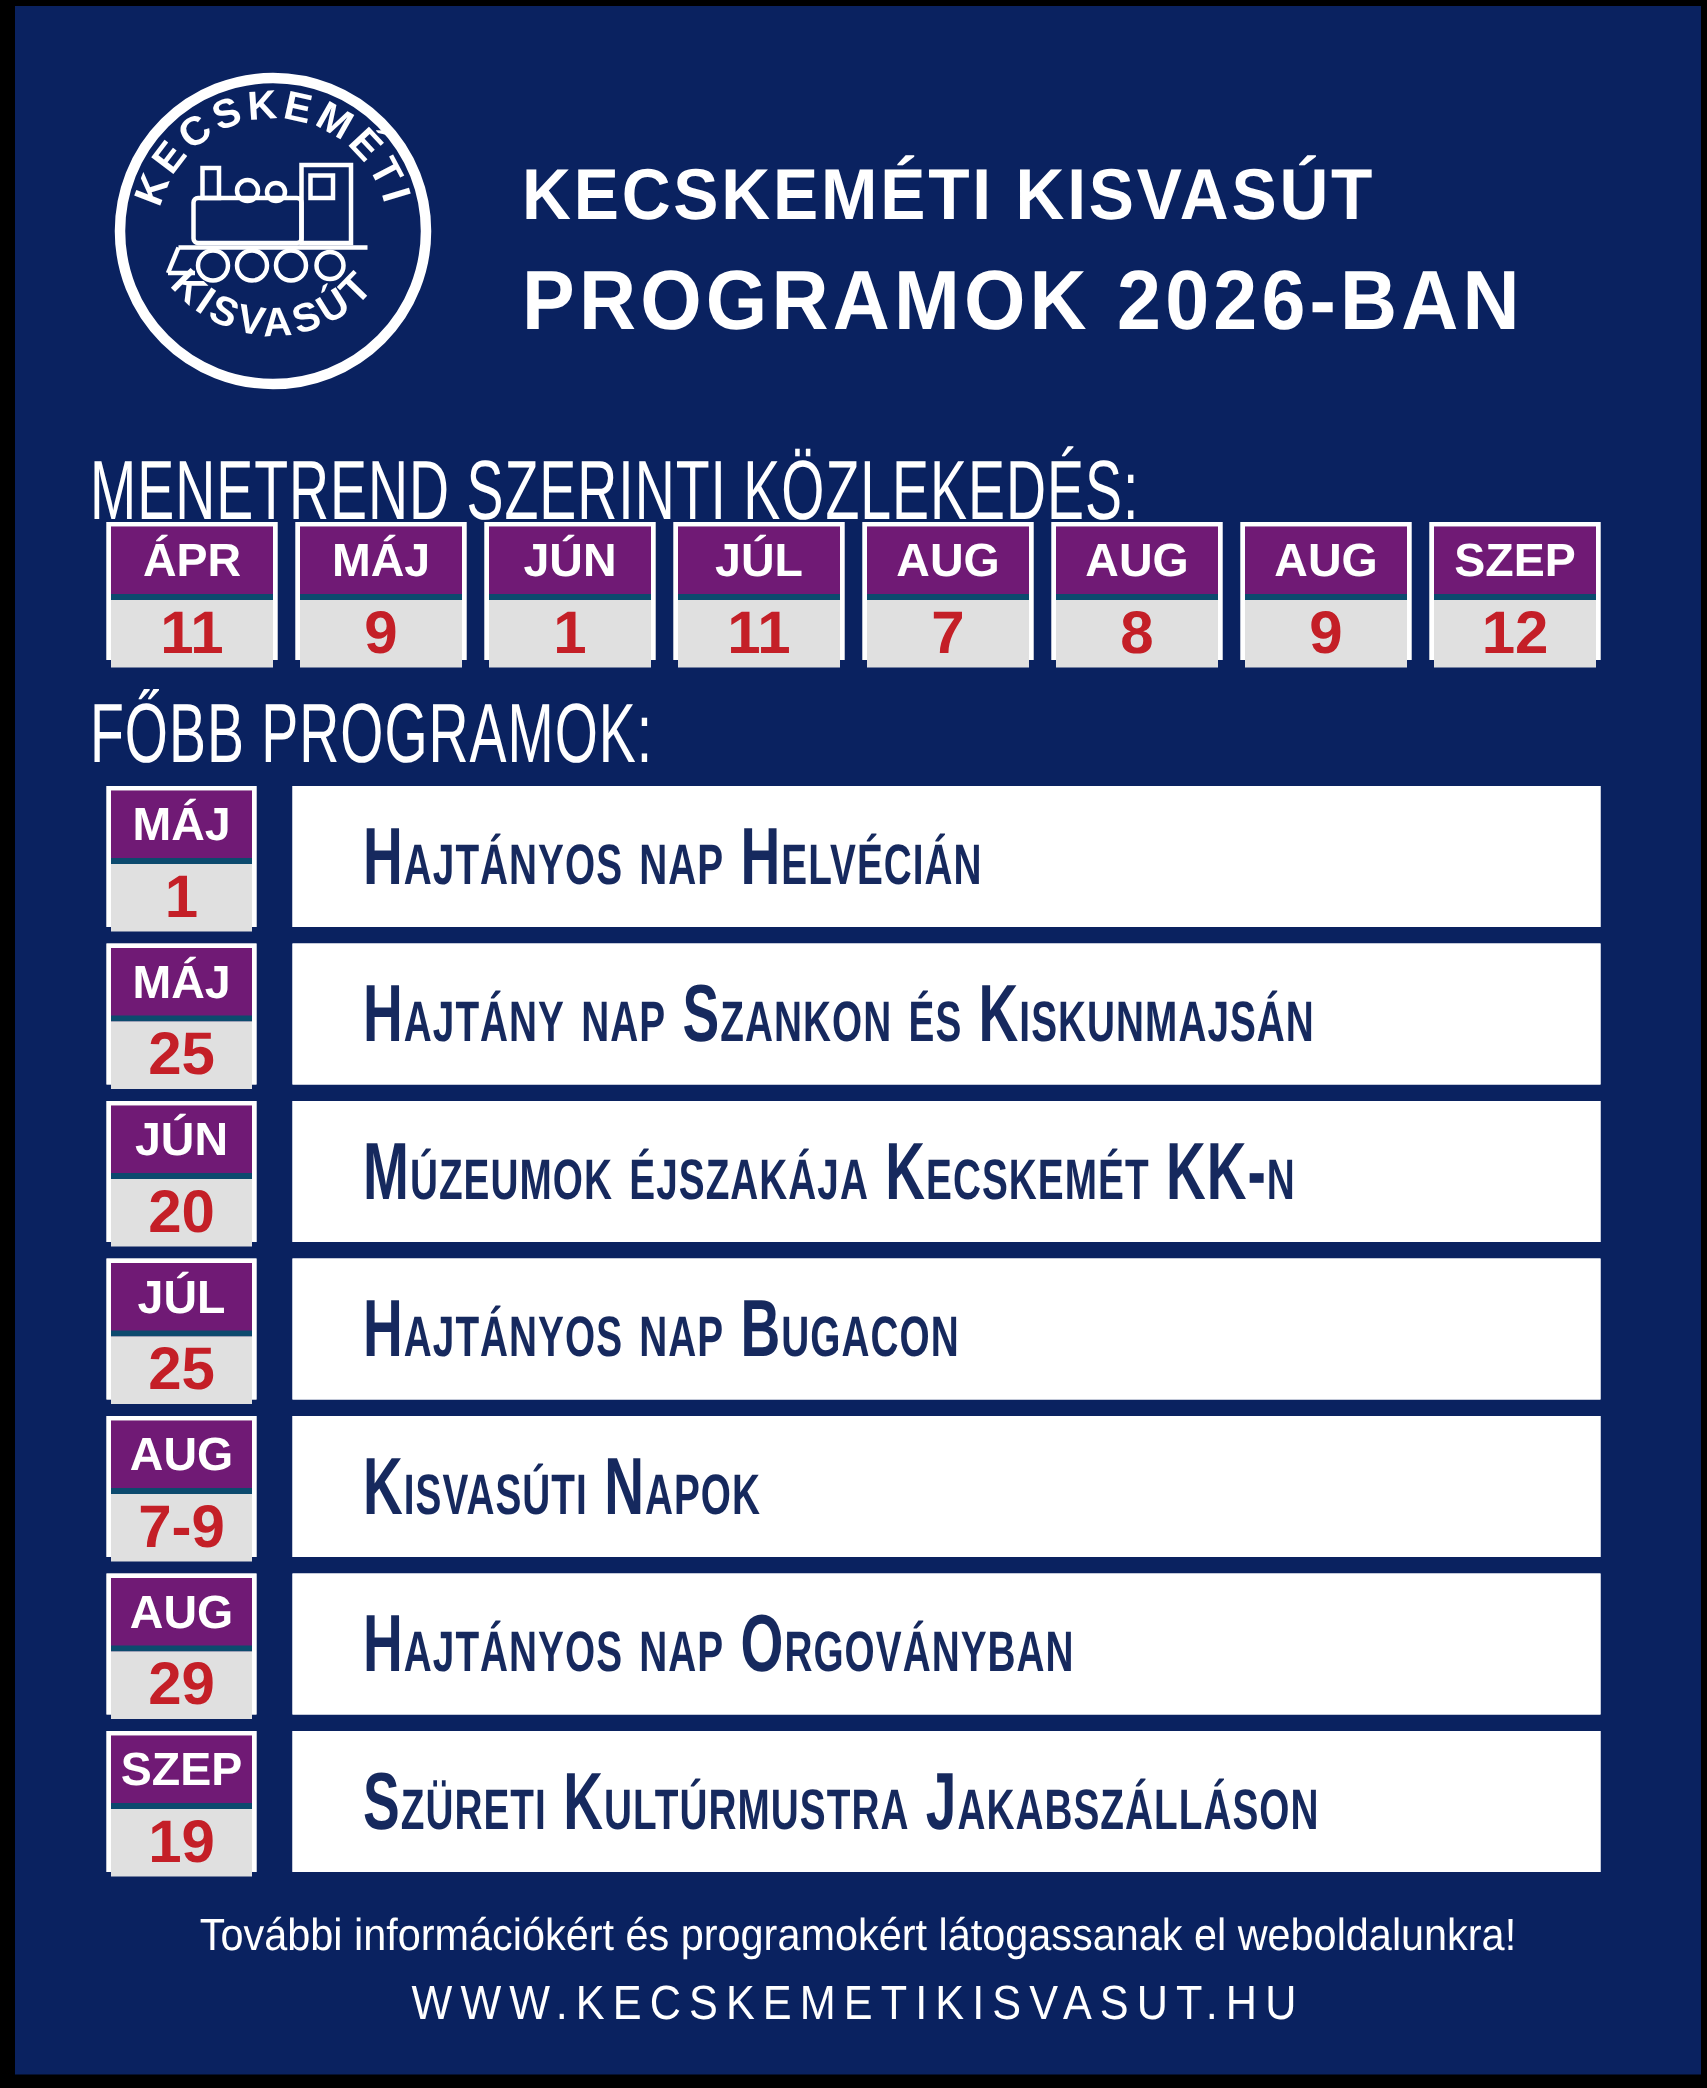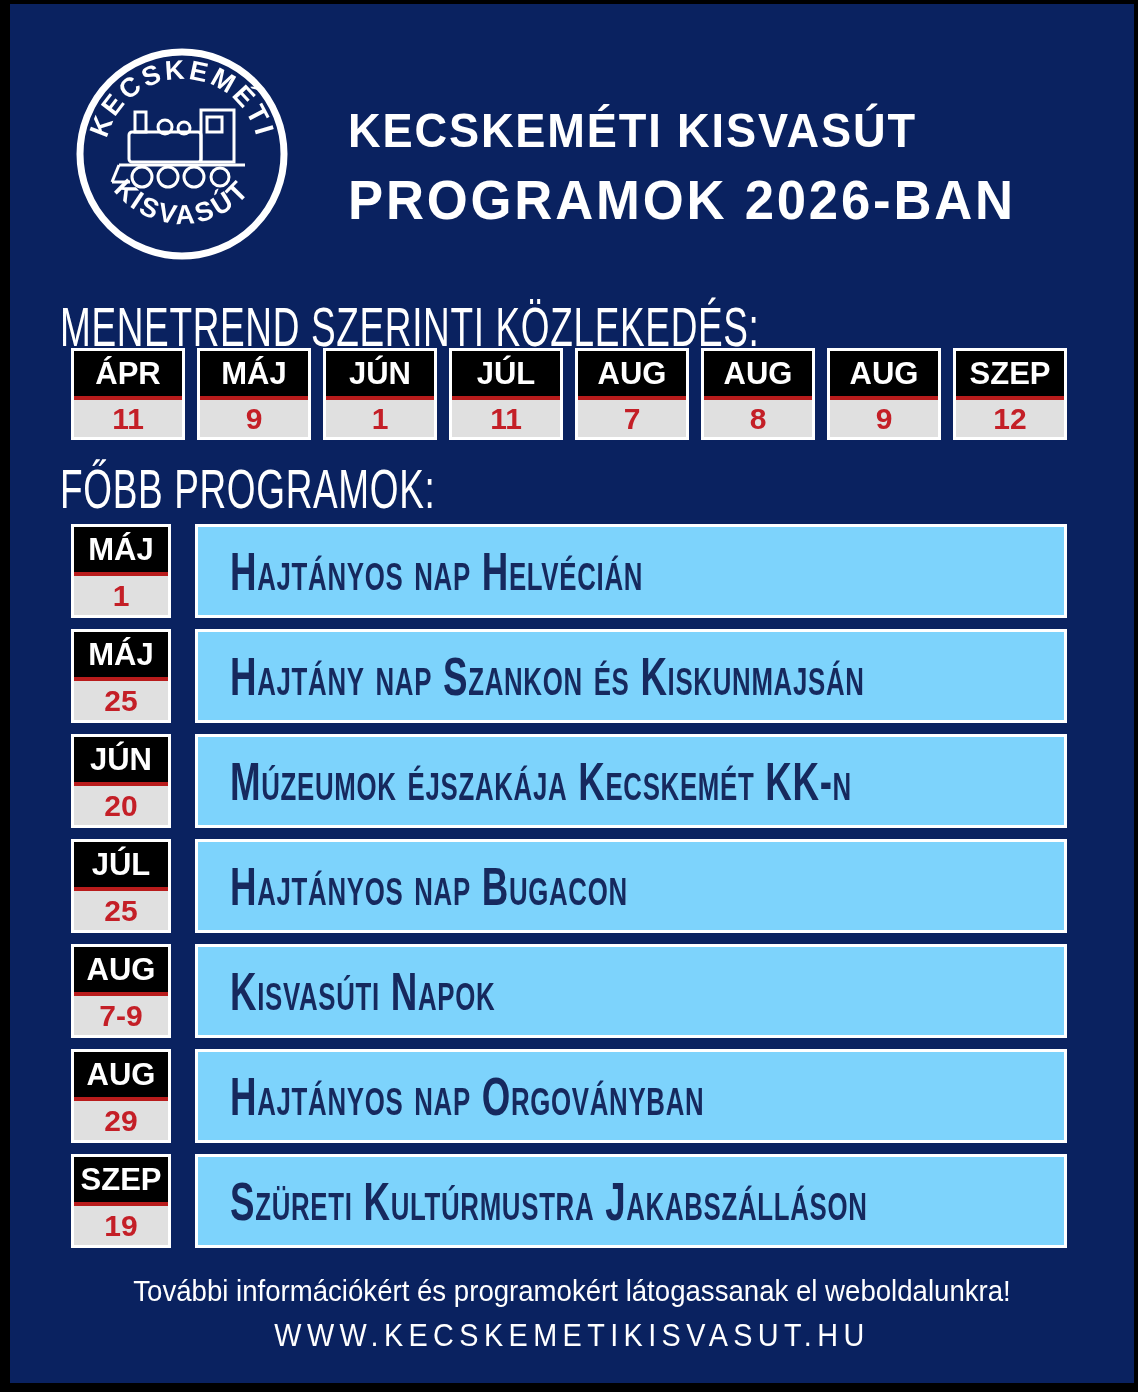--- a/index.html
+++ b/index.html
@@ -20,32 +20,32 @@
   .section-heading{position:absolute;color:#fff;font-size:56px;font-weight:400;white-space:nowrap;
                    transform:scaleX(.66);transform-origin:left center;letter-spacing:1px;}
   .heading-schedule{left:50px;top:290px;}
   .heading-programs{left:50px;top:452px;}
 
   
   .schedule-row{position:absolute;left:61px;top:344px;width:996px;height:92px;display:flex;gap:12px;}
   .date-box{box-sizing:border-box;border:3px solid #fff;display:flex;flex-direction:column;
             background:#e0e0e0;}
   .schedule-row .date-box{flex:1;}
-  .date-month{background:#000000;color:#fff;font-weight:bold;font-size:31px;flex:0 0 45px;
+  .date-month{background:#701a75;color:#fff;font-weight:bold;font-size:31px;flex:0 0 45px;
               display:flex;align-items:center;justify-content:center;letter-spacing:0;
-              border-bottom:4px solid #b91c1c;transform-origin:center;}
-  .date-day{background:#e0e0e0;color:#c41f27;font-weight:bold;font-size:30px;flex:1;
+              border-bottom:4px solid #0c4a6e;transform-origin:center;}
+  .date-day{background:#e0e0e0;color:#c41f27;font-weight:bold;font-size:40px;flex:1;
             display:flex;align-items:center;justify-content:center;}
 
   
   .program-list{position:absolute;left:61px;top:520px;width:996px;}
   .program-row{display:flex;gap:24px;height:94px;margin-bottom:11px;}
   .program-row .date-box{flex:0 0 100px;width:100px;}
-  .event-bar{flex:1;box-sizing:border-box;background:#7dd3fc;border:3px solid #fff;
-             display:flex;align-items:center;padding-left:32px;overflow:hidden;}
+  .event-bar{flex:1;box-sizing:border-box;background:#ffffff;border:3px solid #fff;
+             display:flex;align-items:center;padding-left:44px;overflow:hidden;}
   .event-title{color:#16295e;font-weight:bold;font-size:54px;font-variant:small-caps;
                white-space:nowrap;transform:scaleX(.68);transform-origin:left center;
                letter-spacing:1px;}
 
   
   .footer-info{position:absolute;left:0;top:1270px;width:100%;text-align:center;color:#fff;
                font-size:30px;transform:scaleX(.92);transform-origin:center;}
   .footer-site{position:absolute;left:0;top:1313px;width:100%;text-align:center;color:#fff;
                font-size:32px;letter-spacing:6px;transform:scaleX(.9);transform-origin:center;}
 

